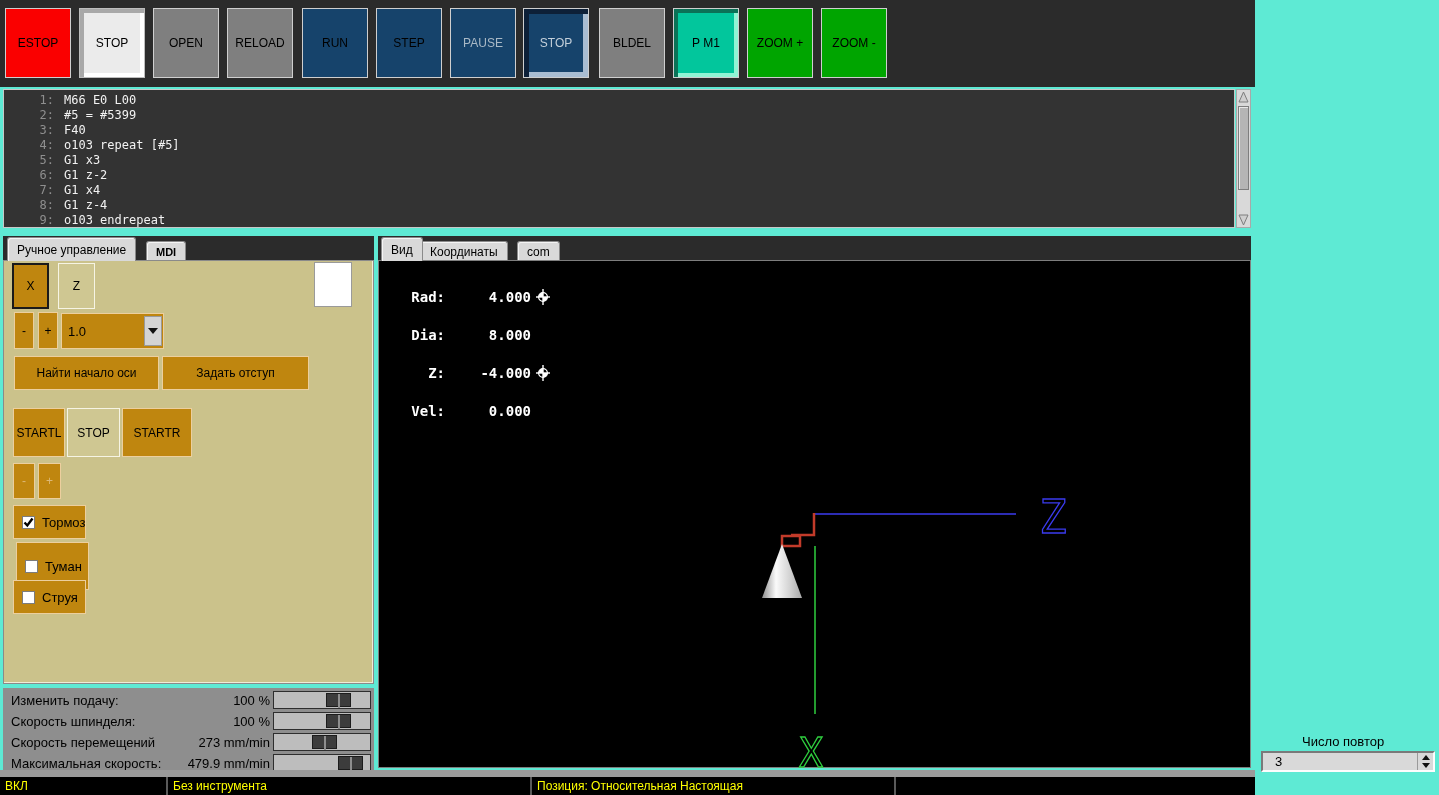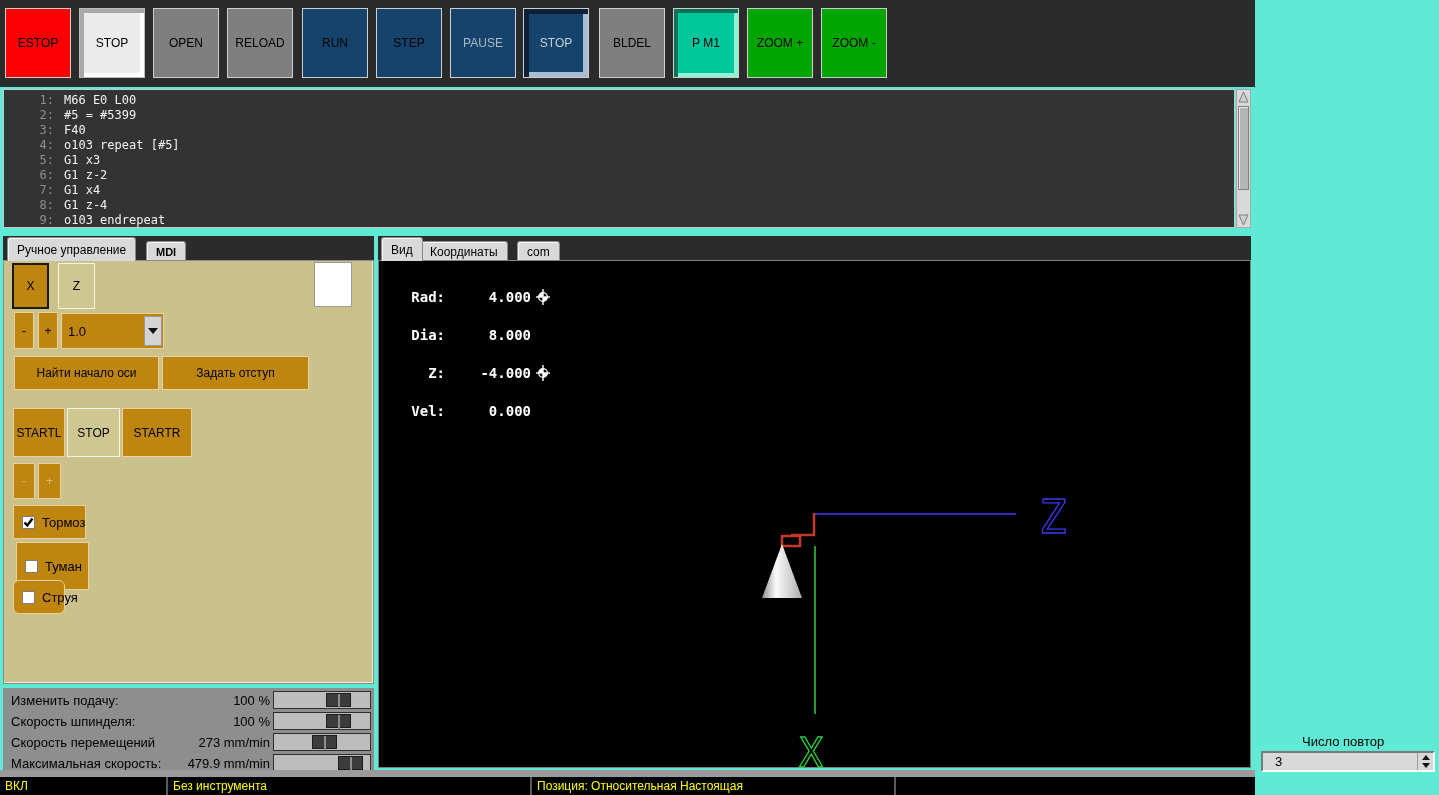--- a/index.html
+++ b/index.html
@@ -231,21 +231,21 @@
           <svg width="11" height="11" viewBox="0 0 11 11">
             <path d="M1.5 5.5 L4.3 8.5 L9.5 1.5" fill="none" stroke="#000" stroke-width="2.4"></path>
           </svg>
         </span>
       <span>Тормоз</span>
     </div>
     <div class="check-btn" style="left:12px; top:281px; width:73px; height:48px;">
       <span class="cbox"></span>
       <span>Туман</span>
     </div>
-    <div class="check-btn" style="left:9px; top:319px; width:52px; height:34px;border-radius:6px;">
+    <div class="check-btn" style="left:9px; top:319px; width:73px; height:34px;">
       <span class="cbox"></span>
       <span>Струя</span>
     </div>
   </div>
 
   <div class="abs ovr-panel">
     <div class="ovr-row" style="top:3px">
       <span class="ovr-label">Изменить подачу:</span>
       <span class="ovr-value">100 %</span>
       <div class="slider">

